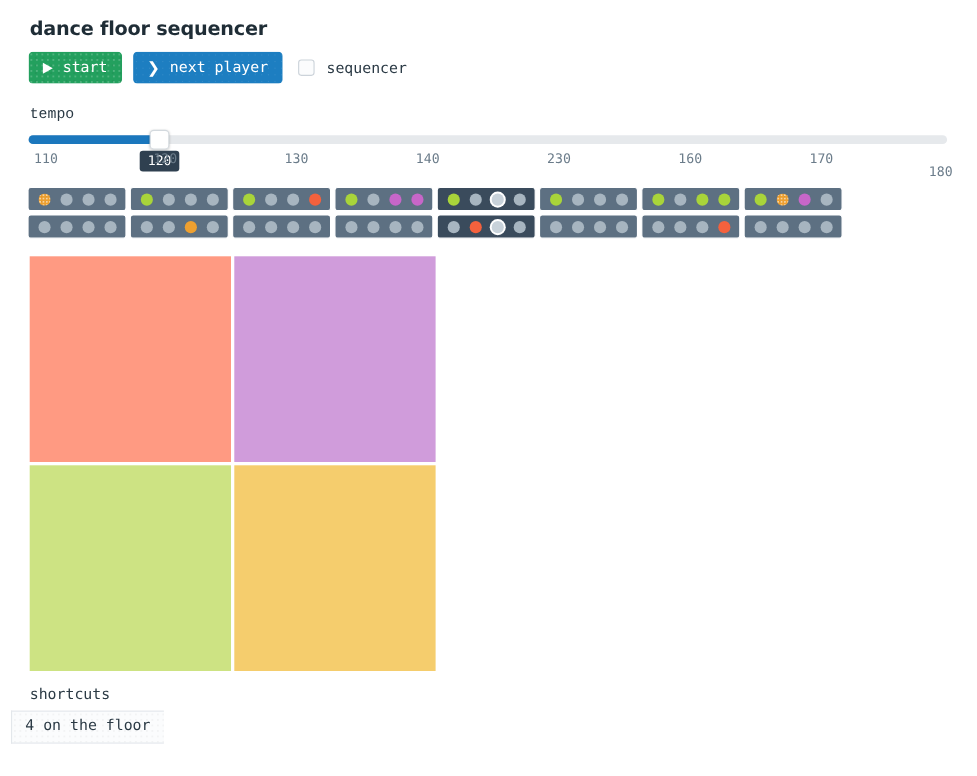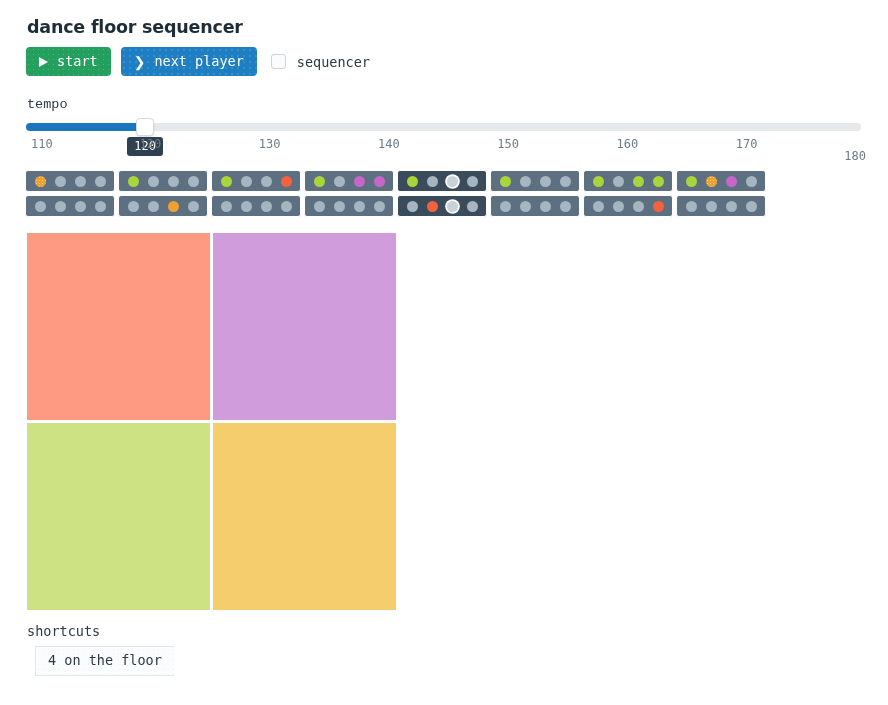--- a/index.html
+++ b/index.html
@@ -280,21 +280,21 @@
   .shortcuts-label {
     position: absolute;
     left: 27px;
     top: 623px;
     font-family: "DejaVu Sans Mono", monospace;
     font-size: 13.5px;
     color: #2b3a45;
   }
   .shortcuts {
     position: absolute;
-    left: 35px;
+    left: 10px;
     top: 646px;
     display: flex;
     justify-content: space-between;
   }
   .sc-btn {
     font-family: "DejaVu Sans Mono", monospace;
     font-size: 13.5px;
     color: #2b3a45;
     background-color: #fbfcfd;
     background-image: radial-gradient(rgba(0,0,0,0.035) 0.6px, transparent 0.7px);
@@ -339,21 +339,21 @@
   <div class="slider-area">
     <div class="track"></div>
     <div class="track-fill" id="trackFill" style="width: 119.286px;"></div>
     <div class="thumb" id="thumb" style="left: 110.286px;"></div>
     <div class="value-badge" id="valueBadge" style="left: 101.286px;">120</div>
     <div class="ticks" id="ticks">
         <div class="tick" style="transform: translateX(0px); left: 0px;">110</div>
         <div class="tick" style="left: 119.286px;">120</div>
         <div class="tick" style="left: 238.571px;">130</div>
         <div class="tick" style="left: 357.857px;">140</div>
-        <div class="tick" style="left: 477.143px;">150</div>
+        <div class="tick" style="left: 477.143px;">230</div>
         <div class="tick" style="left: 596.429px;">160</div>
         <div class="tick" style="left: 715.714px;">170</div>
         <div class="tick" style="transform: translateX(-100%); left: 835px; margin-top: 12px;">180</div>
       </div>
   </div>
 
   <div class="seq" id="seq">
       <div class="seq-group">
         <div class="seq-row">
           <div class="cell">

